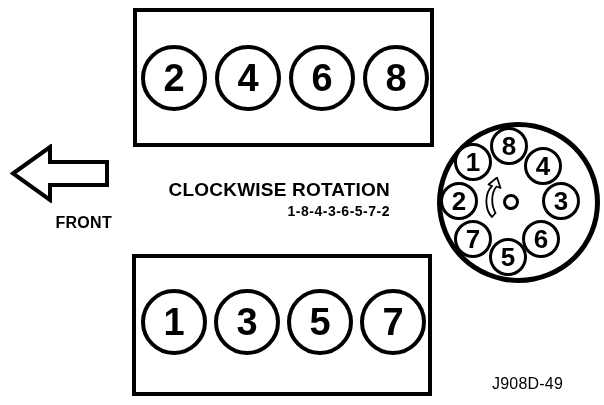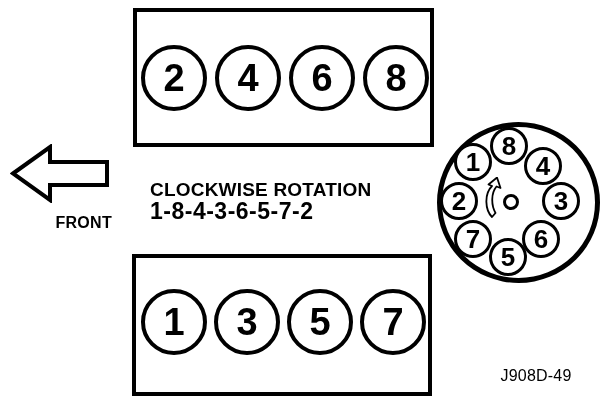--- a/index.html
+++ b/index.html
@@ -42,24 +42,24 @@
   .front-caption{
     position:absolute;left:12px;top:212px;width:100px;
     text-align:right;font-weight:bold;font-size:16px;line-height:21px;
     letter-spacing:0.3px;
   }
   .front-caption span{display:block;}
 
   
   .rotation{
     position:absolute;left:150px;top:179px;width:240px;
-    text-align:left;font-weight:bold;
+    text-align:right;font-weight:bold;
   }
   .rotation .line1{font-size:19px;line-height:21px;letter-spacing:0.2px;}
-  .rotation .line2{font-size:23px;line-height:22px;letter-spacing:0.5px;}
+  .rotation .line2{font-size:14px;line-height:22px;letter-spacing:0.5px;}
 
   
   .distributor{position:absolute;left:430px;top:115px;width:174px;height:180px;}
   .cap-ring{
     position:absolute;left:7px;top:7px;width:163px;height:161px;
     border:5px solid #000;border-radius:50%;
     box-sizing:border-box;background:#fff;
   }
   .plug{
     position:absolute;
@@ -79,22 +79,22 @@
   .plug-lower-right{left:92px;top:105px;}
   .plug-bottom{left:59px;top:123px;}
   .center-dot{
     position:absolute;left:73px;top:79px;width:16px;height:16px;
     border:3px solid #000;border-radius:50%;box-sizing:border-box;background:#fff;
   }
   .cw-arrow{position:absolute;left:53px;top:62px;}
 
   
   .fig-code{
-    position:absolute;left:492px;top:367px;width:88px;
-    text-align:center;font-size:16px;font-weight:400;letter-spacing:0.2px;
+    position:absolute;left:492px;top:375px;width:88px;
+    text-align:left;font-size:16px;font-weight:400;letter-spacing:0.2px;
   }
 </style>
 </head>
 <body>
 
 <div class="page">
 
   <div class="bank-box bank-top">
     <div class="cyl c1">2</div>
     <div class="cyl c2">4</div>

